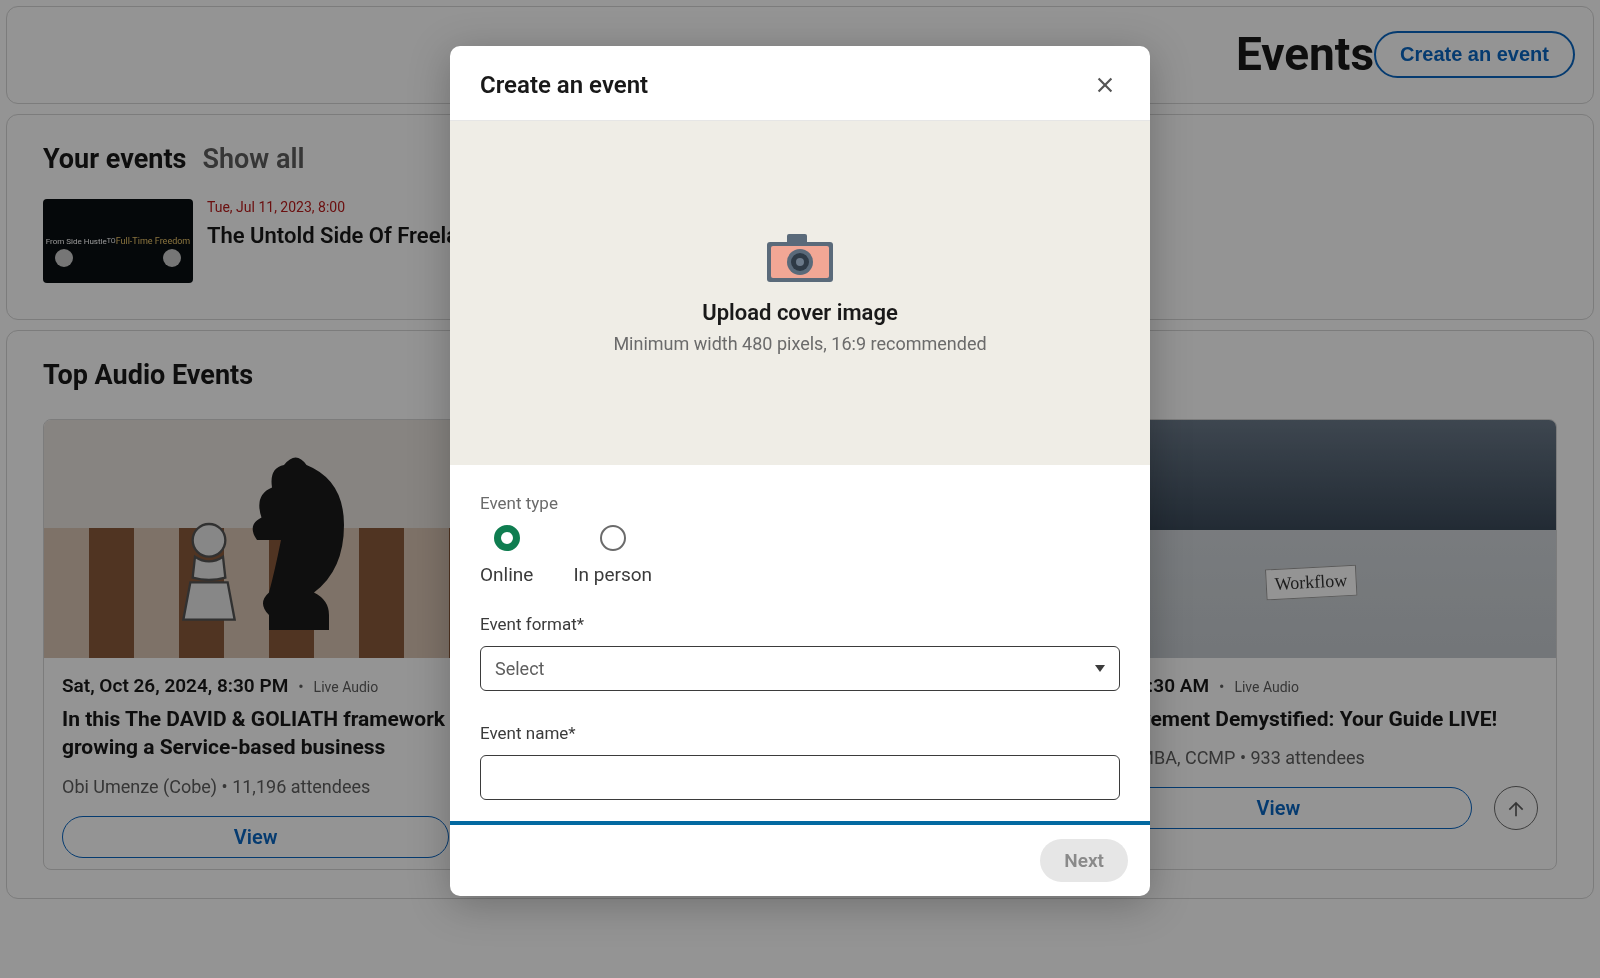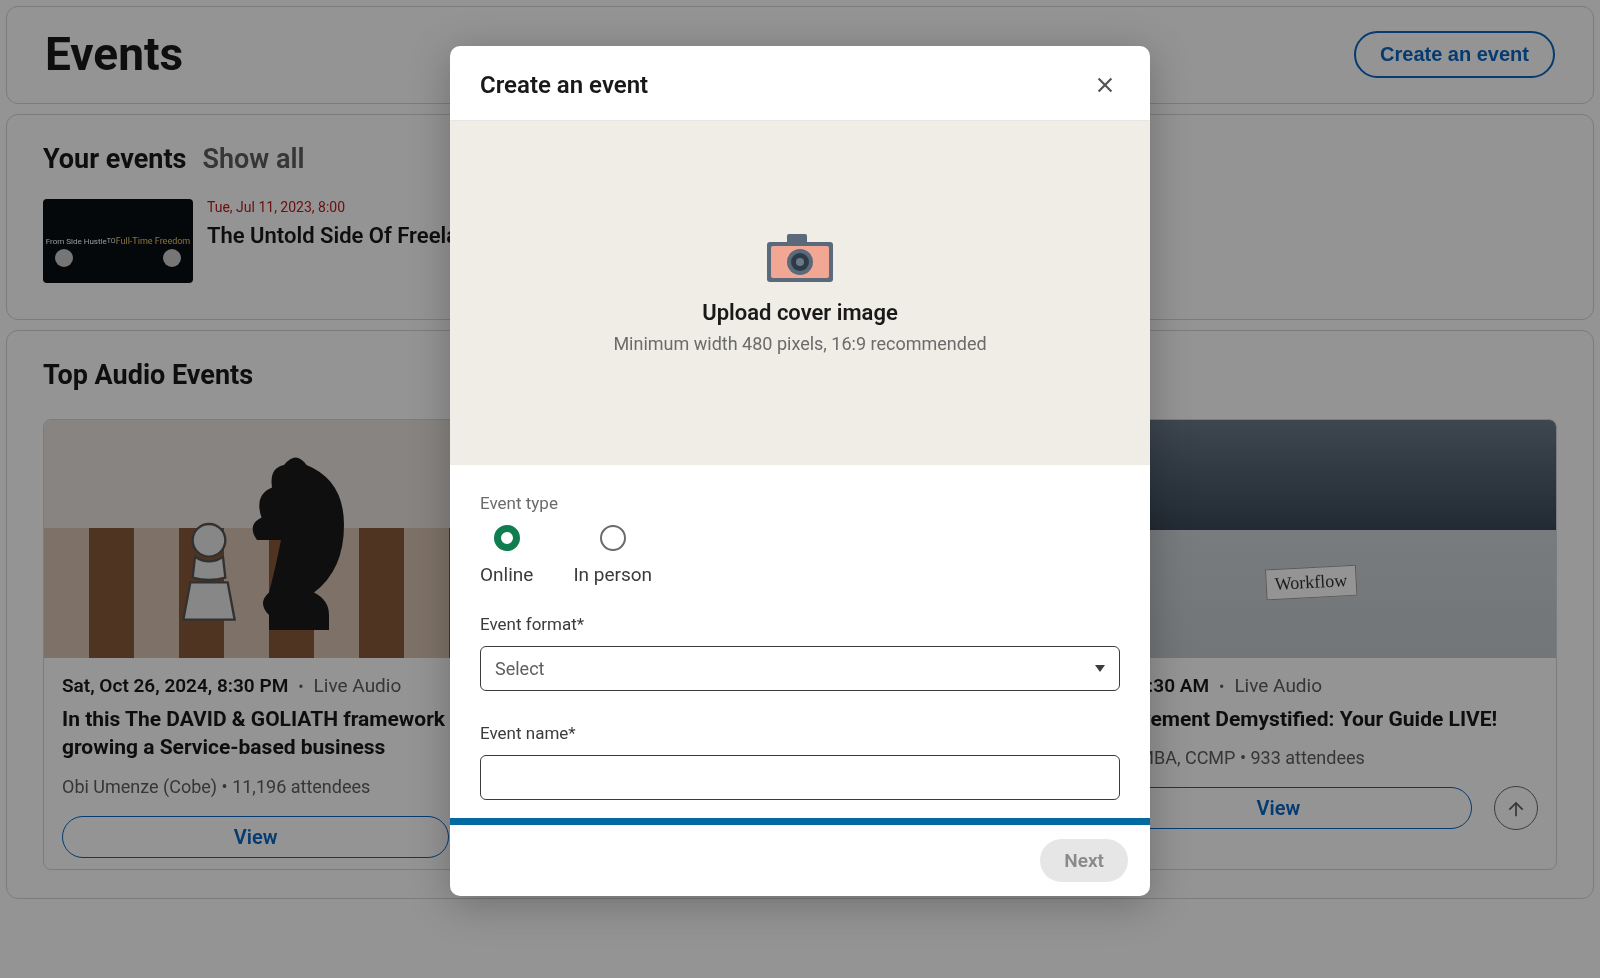--- a/index.html
+++ b/index.html
@@ -20,22 +20,22 @@
     border-radius: 12px;
     background: #fff;
     margin: 6px 6px 10px 6px;
     padding: 28px 36px;
   }
 
   
   .events-header {
     display: flex;
     align-items: center;
-    justify-content: space-between;
-    padding: 20px 38px 22px;
+    justify-content: flex-end;
+    padding: 20px 18px 22px;
   }
   .events-title {
     font-size: 46px;
     font-weight: 700;
   }
   .create-btn {
     border: 2px solid #0a66c2;
     color: #0a66c2;
     background: #fff;
     border-radius: 28px;
@@ -121,21 +121,21 @@
     background:
       repeating-linear-gradient(90deg,#d9c5b3 0 45px,#8b5a3c 45px 90px),
       repeating-linear-gradient(0deg,#d9c5b3 0 45px,#8b5a3c 45px 90px);
   }
   .workflow-cover {
     background: linear-gradient(#d9dee2,#c6cbd0);
   }
   .tae-body { padding: 16px 18px 12px; }
   .tae-date { font-weight: 600; font-size: 19px; }
   .tae-dot { color: #5e5e5e; margin: 0 6px; }
-  .tae-type { color: #5e5e5e; font-size: 19px; font-weight: 400; }
+  .tae-type { color: #5e5e5e; font-size: 14px; font-weight: 400; }
   .tae-name { font-size: 21px; font-weight: 700; margin-top: 8px; line-height: 1.35; }
   .tae-byline { color: #5e5e5e; font-size: 18px; margin-top: 14px; }
   .tae-actions {
     padding: 6px 18px 10px;
     display: flex;
     gap: 22px;
     align-items: center;
   }
   .tae-view-btn {
     flex: 1;
@@ -255,21 +255,21 @@
   .text-input {
     width: 100%;
     border: 1.5px solid #3b3b3b;
     border-radius: 6px;
     padding: 11px 14px;
     font-size: 18px;
     background:#fff;
   }
 
   .modal-footer {
-    border-top: 7px solid #0369a1;
+    border-top: 4px solid #0369a1;
     padding: 14px 22px;
     display: flex;
     justify-content: flex-end;
   }
   .next-btn {
     background: #e6e6e6;
     color: #8a8a8a;
     border-radius: 22px;
     padding: 10px 24px;
     font-size: 19px;

